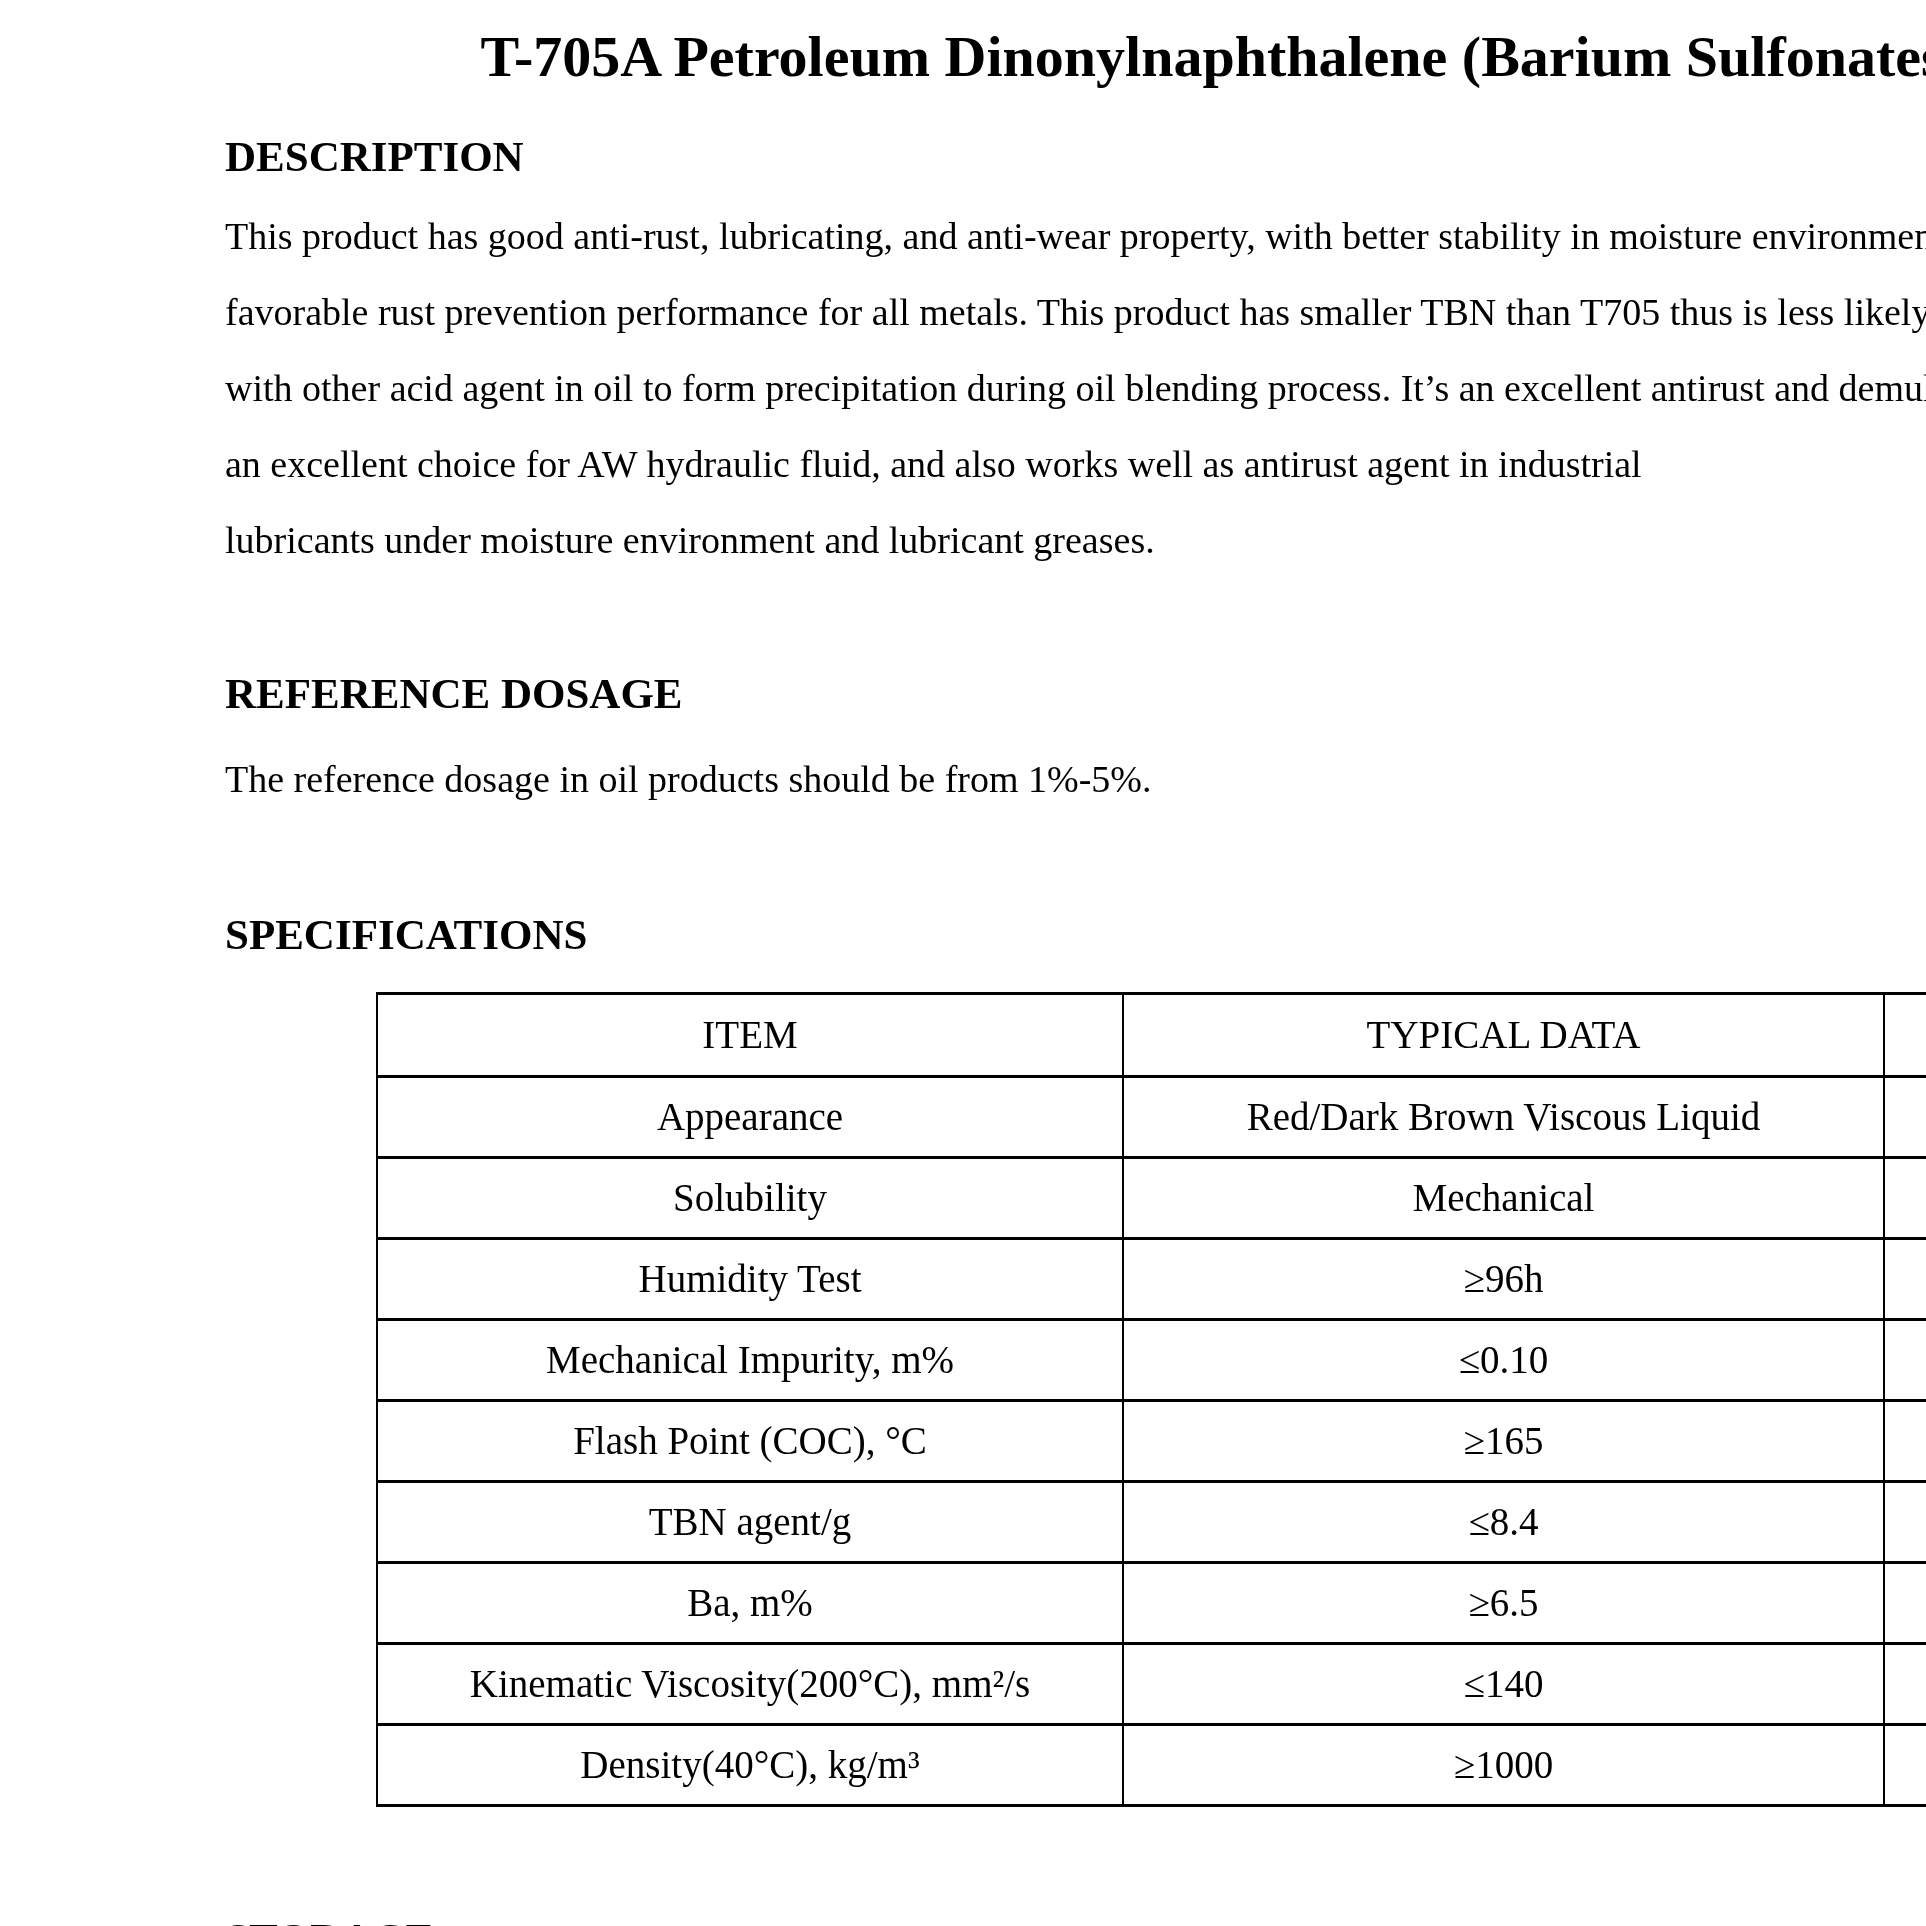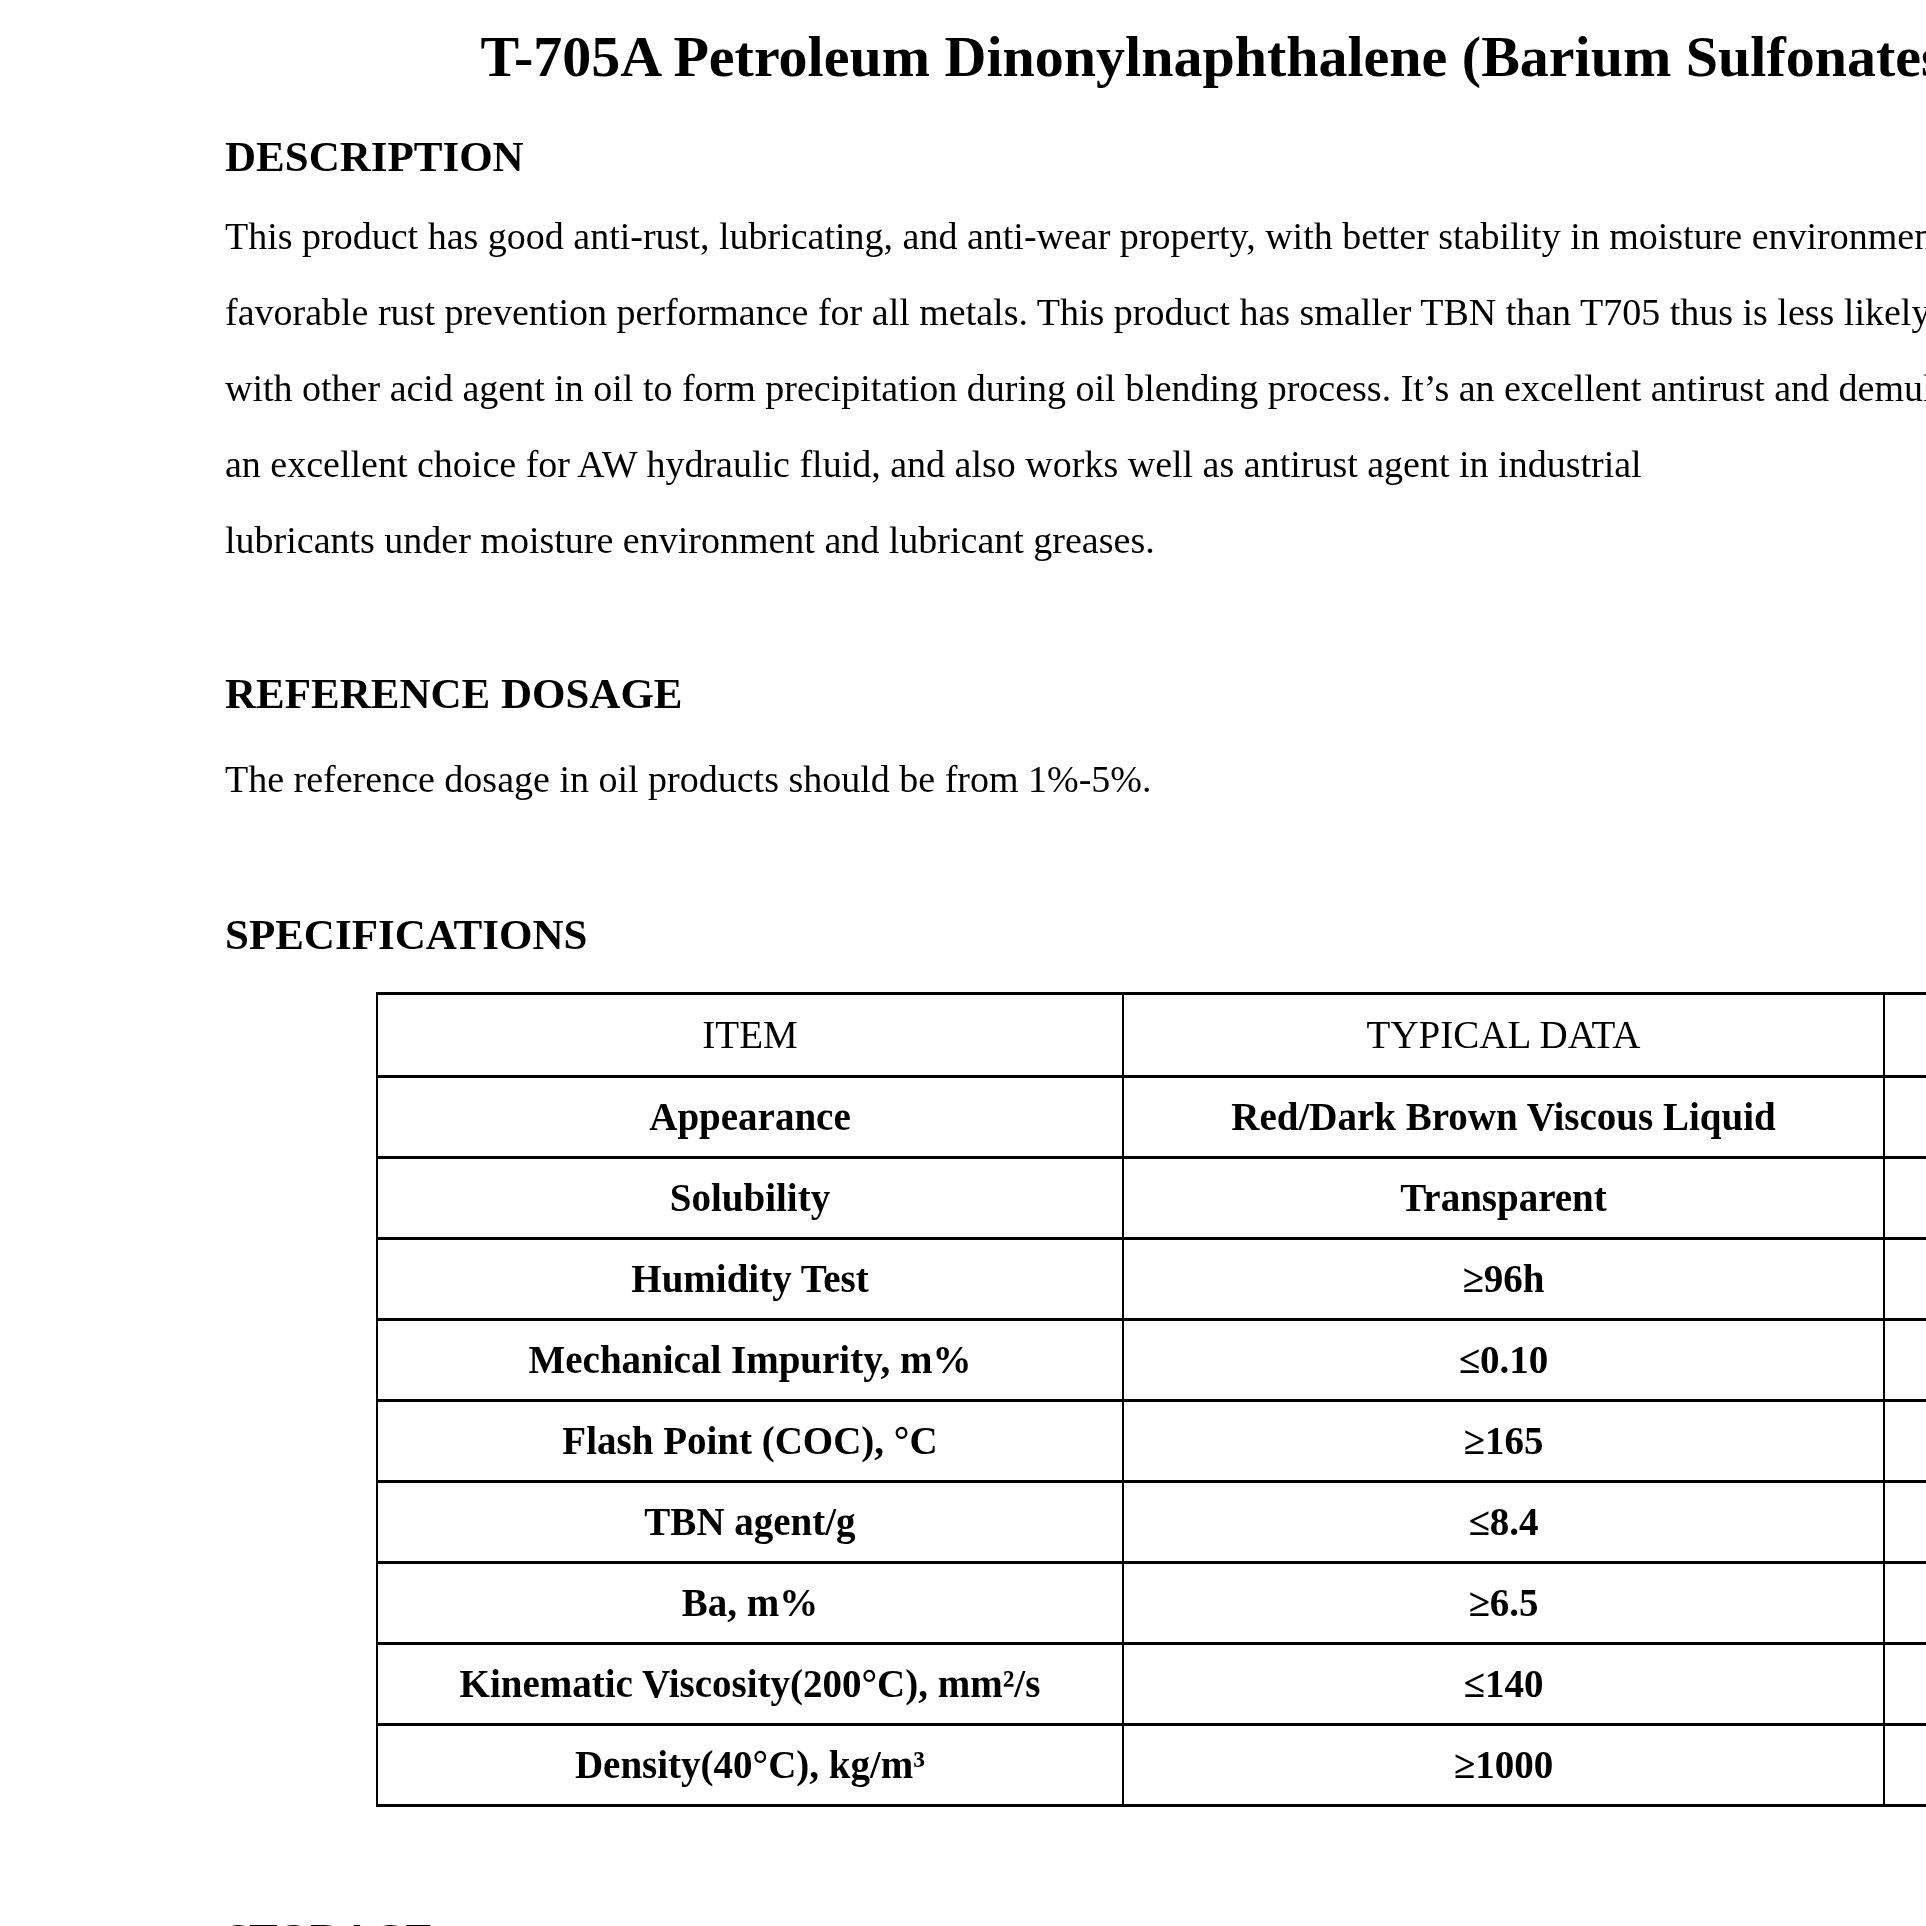--- a/index.html
+++ b/index.html
@@ -62,21 +62,21 @@
     border-left: 2.3px solid #000000;
     border-right: 2.3px solid #000000;
     text-align: center;
     vertical-align: middle;
     font-weight: normal;
     font-size: 39px;
     line-height: 50px;
     padding: 0 7px;
   }
   .spec-table th { height: 80px; }
-  .spec-table td { height: 78px; font-weight: bold; }
+  .spec-table td { height: 78px; }
 </style>
 </head>
 <body>
 
 <div class="page">
 
   <h1 class="doc-title">T-705A Petroleum Dinonylnaphthalene (Barium Sulfonates) Neutral</h1>
 
   <section>
     <h2 class="heading h-description">DESCRIPTION</h2>
@@ -109,21 +109,21 @@
         </tr>
       </thead>
       <tbody>
         <tr>
           <td>Appearance</td>
           <td>Red/Dark Brown Viscous Liquid</td>
           <td>Visual</td>
         </tr>
         <tr>
           <td>Solubility</td>
-          <td>Transparent</td>
+          <td>Mechanical</td>
           <td>Visual</td>
         </tr>
         <tr>
           <td>Humidity Test</td>
           <td>≥96h</td>
           <td>GB/T 2361</td>
         </tr>
         <tr>
           <td>Mechanical Impurity, m%</td>
           <td>≤0.10</td>

